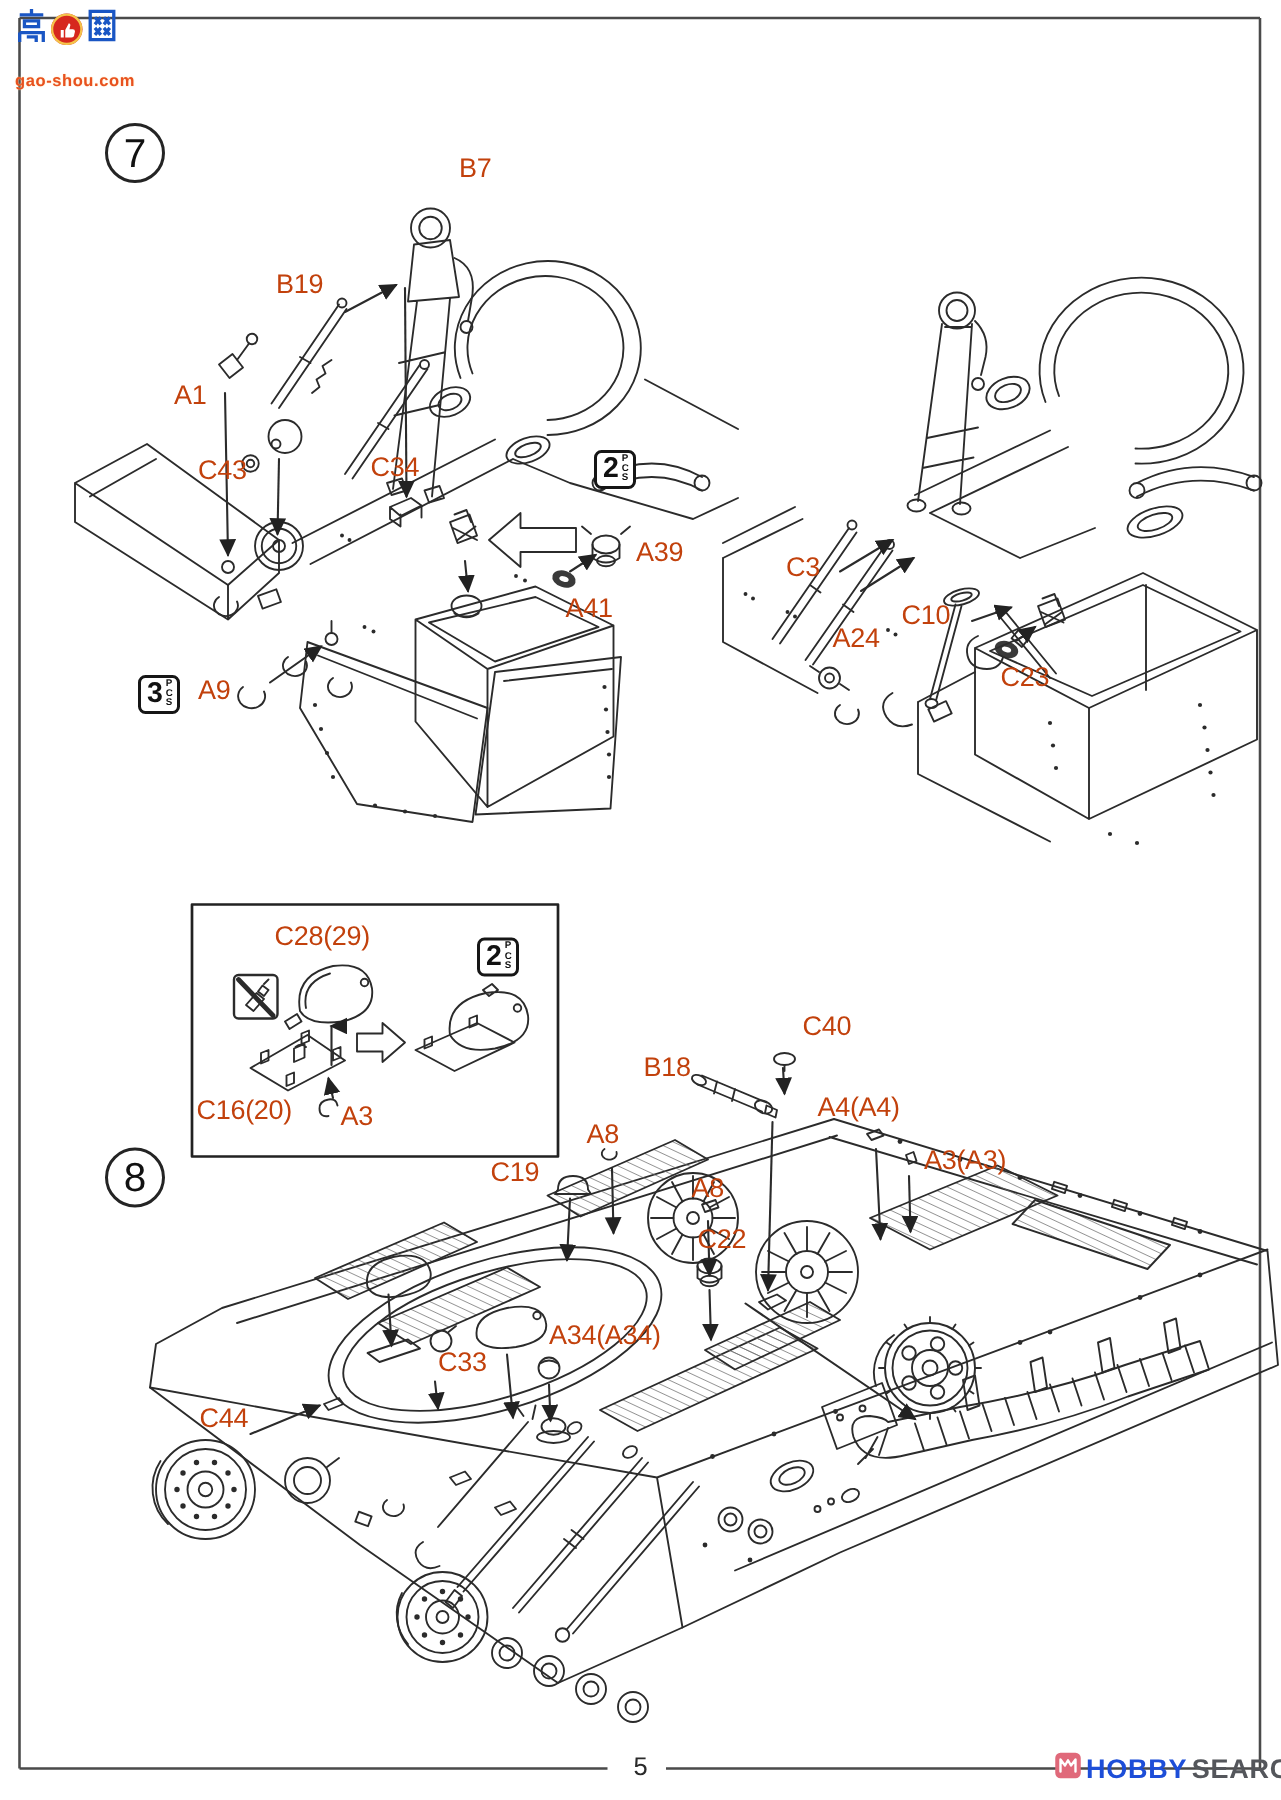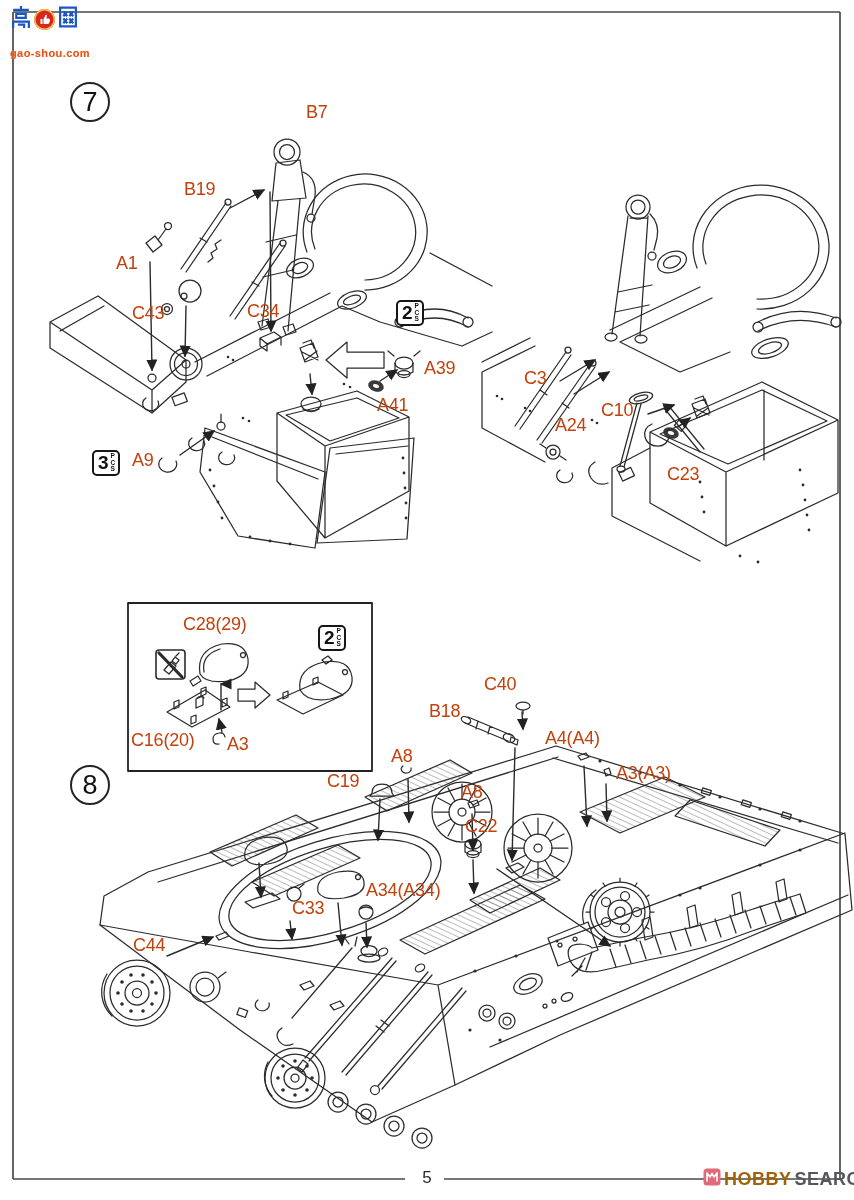--- a/index.html
+++ b/index.html
@@ -10,21 +10,21 @@
   .step-circle{position:absolute;width:40px;height:40px;border:2.2px solid #242424;border-radius:50%;display:flex;align-items:center;justify-content:center;font-size:27px;font-weight:400;color:#111;background:#fff}
   .pcs-badge{position:absolute;display:flex;align-items:center;border:2px solid #161616;border-radius:5px;background:#fff;padding:1px 3px 1px 4px;gap:2px}
   .pcs-count{font-size:19px;font-weight:700;line-height:19px;color:#111}
   .pcs-letters{display:flex;flex-direction:column;font-size:6.5px;font-weight:700;line-height:6.5px;color:#111;letter-spacing:0}
   .watermark{position:absolute;left:10px;top:6px;z-index:6}
   .wm-row{display:flex;align-items:center;gap:2px}
   .wm-badge{width:21px;height:21px;background:#d6281e;border-radius:50%;display:inline-flex;align-items:center;justify-content:center;box-shadow:0 0 0 1.5px #f5c44a inset}
   .wm-domain{font-size:11px;font-weight:700;color:#e8511f;letter-spacing:0.4px;margin-top:15px;text-shadow:0 0 1px #ffd9a0}
   .page-number{position:absolute;left:410px;top:1168px;width:34px;text-align:center;font-size:17px;color:#2a2a2a;background:#fff;z-index:4}
   .hobby-logo{position:absolute;left:703px;top:1168px;display:flex;align-items:center;gap:3px;z-index:5}
-  .hobby-word{color:#a16207;font-weight:700;font-size:18px;letter-spacing:0.5px}
+  .hobby-word{color:#1d4ed8;font-weight:700;font-size:18px;letter-spacing:0.5px}
   .search-word{color:#54565b;font-weight:700;font-size:18px;letter-spacing:0.5px}
 </style>
 </head>
 <body>
 
 <svg class="art" width="854" height="1200" viewBox="0 0 854 1200">
   <defs>
     <marker id="ah" markerWidth="9" markerHeight="9" refX="7.5" refY="4" orient="auto">
       <path d="M0,0 L8.5,4 L0,8 Z" fill="#222"></path>
     </marker>
@@ -468,25 +468,25 @@
     <div class="plabel" style="left: 184px; top: 180px;">B19</div>
     <div class="plabel" style="left: 116px; top: 254px;">A1</div>
     <div class="plabel" style="left: 112px; top: 304px; margin-left: 20px;">C43</div>
     <div class="plabel" style="left: 203px; top: 302px; margin-left: 44px;">C34</div>
     <div class="plabel" style="left: 424px; top: 359px; text-align: right;">A39</div>
     <div class="plabel" style="left: 377px; top: 396px;">A41</div>
     <div class="plabel" style="left: 132px; top: 451px;">A9</div>
     <div class="plabel" style="left: 524px; top: 369px;">C3</div>
     <div class="plabel" style="left: 555px; top: 416px;">A24</div>
     <div class="plabel" style="left: 601px; top: 401px;">C10</div>
-    <div class="plabel" style="left: 667px; top: 442px; margin-top: 23px;">C23</div>
+    <div class="plabel" style="left: 667px; top: 442px;">C23</div>
     <div class="plabel" style="left: 183px; top: 615px;">C28(29)</div>
     <div class="plabel" style="left: 131px; top: 731px;">C16(20)</div>
     <div class="plabel" style="left: 227px; top: 735px;">A3</div>
-    <div class="plabel" style="left: 484px; top: 675px;">C40</div>
+    <div class="plabel" style="left: 535px; top: 675px;">C40</div>
     <div class="plabel" style="left: 429px; top: 702px;">B18</div>
     <div class="plabel" style="left: 545px; top: 729px;">A4(A4)</div>
     <div class="plabel" style="left: 616px; top: 764px;">A3(A3)</div>
     <div class="plabel" style="left: 391px; top: 747px;">A8</div>
     <div class="plabel" style="left: 327px; top: 772px;">C19</div>
     <div class="plabel" style="left: 461px; top: 783px;">A8</div>
     <div class="plabel" style="left: 465px; top: 817px;">C22</div>
     <div class="plabel" style="left: 366px; top: 881px;">A34(A34)</div>
     <div class="plabel" style="left: 292px; top: 899px;">C33</div>
     <div class="plabel" style="left: 133px; top: 936px;">C44</div>

